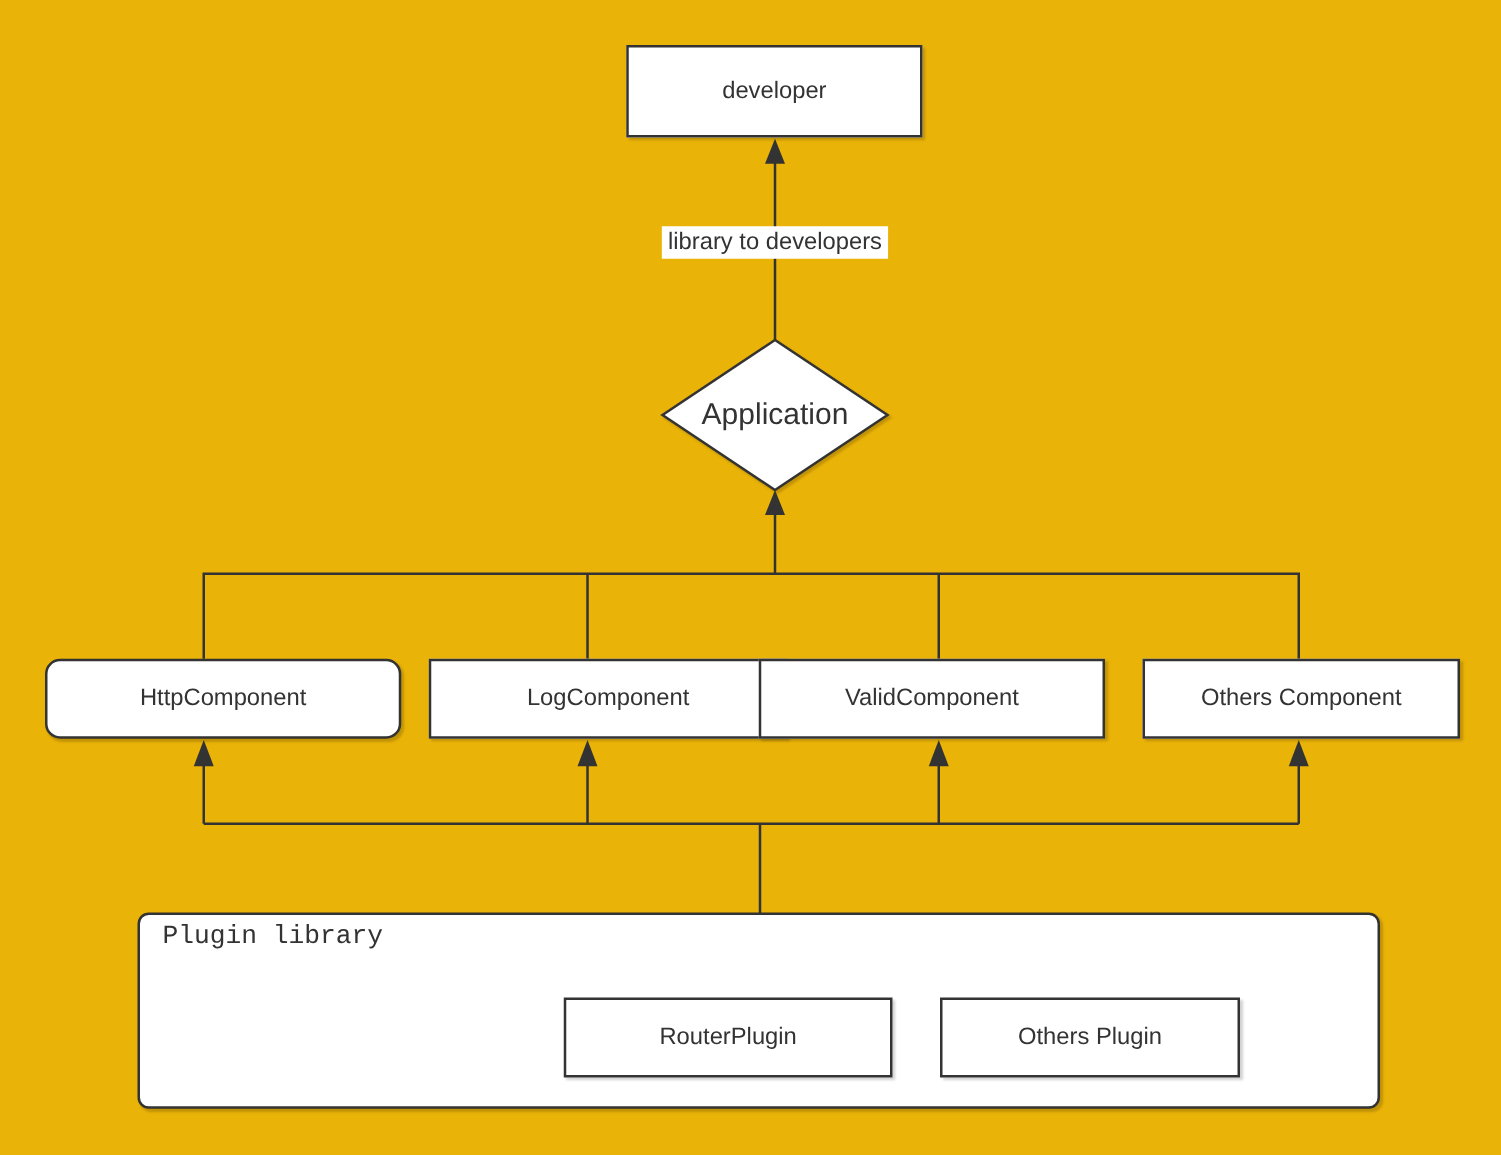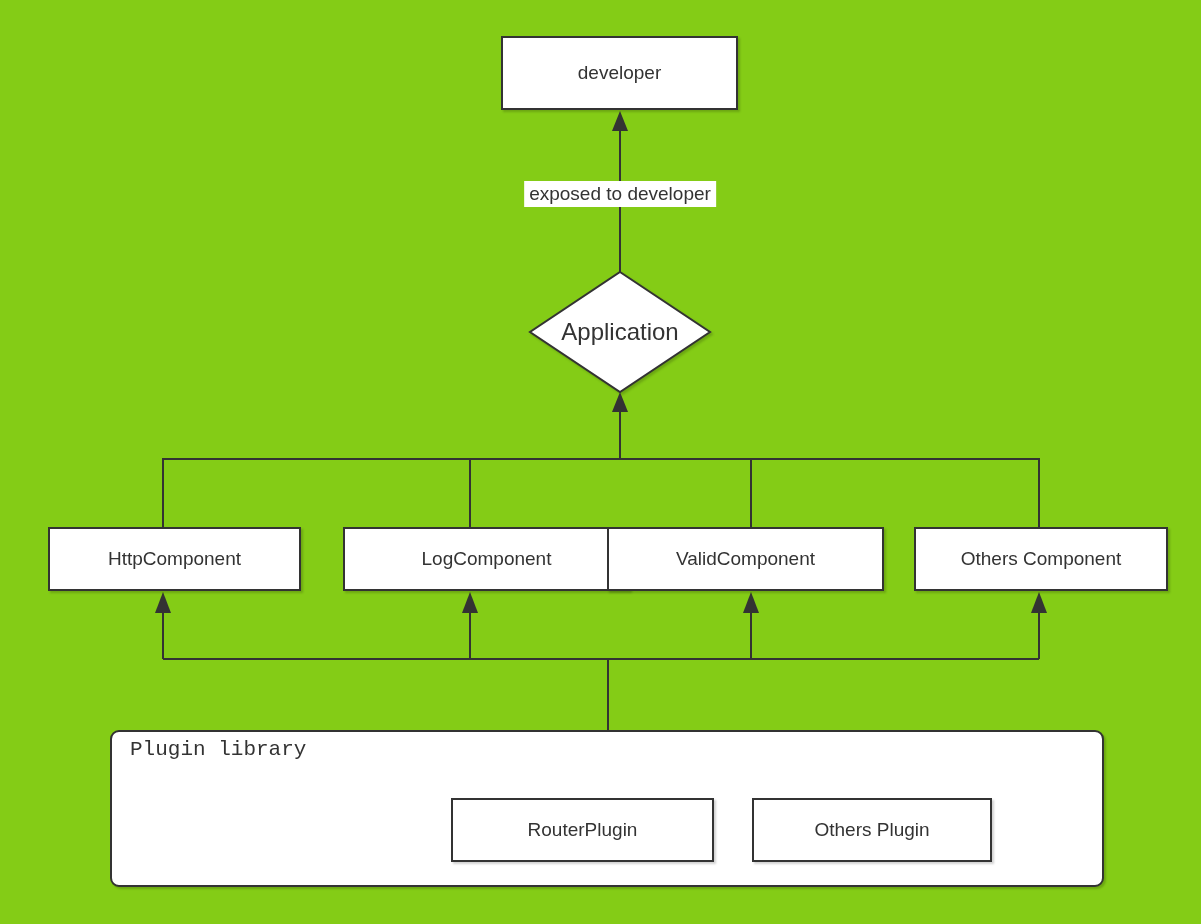--- a/index.html
+++ b/index.html
@@ -5,21 +5,21 @@
   html, body {
     margin: 0;
     padding: 0;
     background: #f5f5f5;
     font-family: "Liberation Sans", "DejaVu Sans", sans-serif;
   }
   .canvas {
     position: relative;
     width: 1201px;
     height: 924px;
-    background: #84cc16;
+    background: #eab308;
     overflow: hidden;
     color: #333333;
   }
   .edges {
     position: absolute;
     left: 0;
     top: 0;
     width: 1201px;
     height: 924px;
   }
@@ -31,21 +31,21 @@
     display: flex;
     align-items: center;
     justify-content: center;
     font-size: 19px;
     color: #333333;
     box-shadow: 2px 2px 2px rgba(0,0,0,0.18);
     white-space: nowrap;
   }
   .node.developer   { left: 501px; top: 36px;  width: 237px; height: 74px; }
   .node.comp        { top: 527px; height: 64px; }
-  .node.comp-http   { left: 48px;  width: 253px; }
+  .node.comp-http   { left: 36px;  width: 285px; border-radius: 12px; }
   .node.comp-log    { left: 343px; width: 287px; }
   .node.comp-valid  { left: 607px; width: 277px; }
   .node.comp-others { left: 914px; width: 254px; }
 
   .plugin-library {
     position: absolute;
     box-sizing: border-box;
     left: 110px; top: 730px;
     width: 994px; height: 157px;
     background: #ffffff;
@@ -127,21 +127,21 @@
     <polygon class="arrowhead" points="751,592 743,613 759,613"></polygon>
     <polygon class="arrowhead" points="1039,592 1031,613 1047,613"></polygon>
 
     <path class="stroke-line" d="M414,732 L414,753 L402,765 L112,765"></path>
   </svg>
 
   <div class="node developer">
     <span>developer</span>
   </div>
 
-  <div class="edge-label">exposed to developer</div>
+  <div class="edge-label">library to developers</div>
 
   <div class="application-label">Application</div>
 
   <div class="node comp comp-http">
     <span>HttpComponent</span>
   </div>
   <div class="node comp comp-log">
     <span>LogComponent</span>
   </div>
   <div class="node comp comp-valid">

